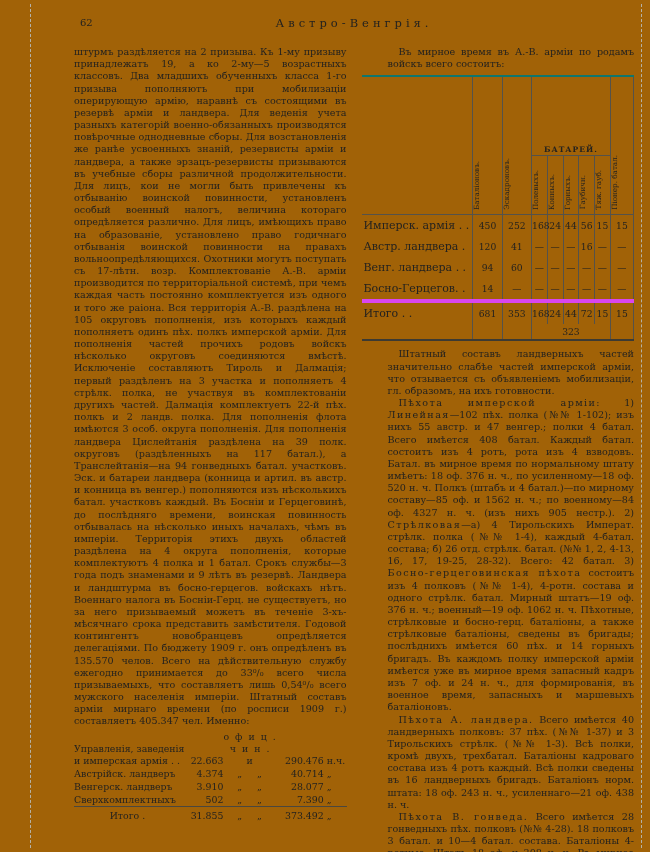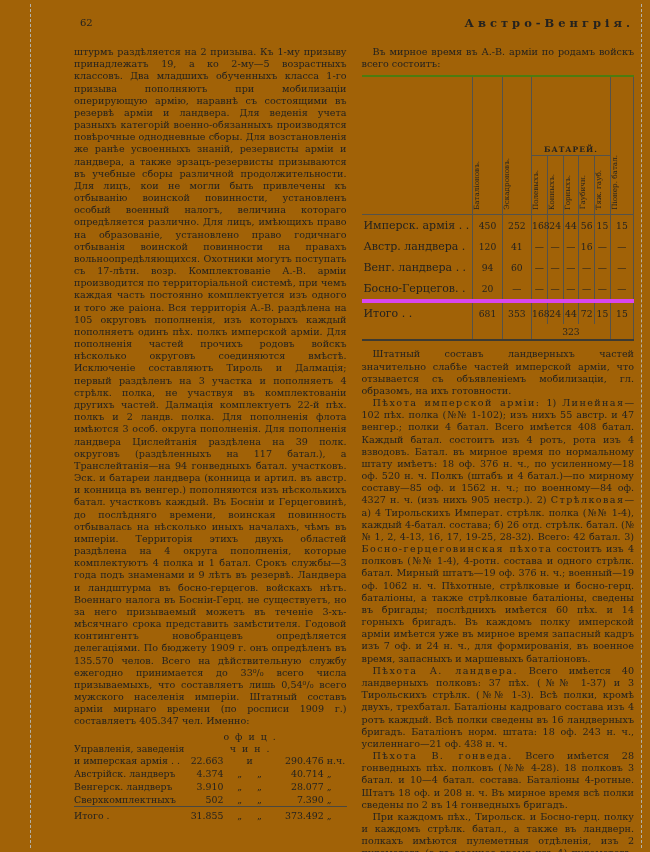--- a/index.html
+++ b/index.html
@@ -3,43 +3,43 @@
 <meta charset="utf-8">
 <style>
   html,body{margin:0;padding:0;background:#d8d6d0;}
   .page{position:relative;width:650px;height:852px;background:#a16207;overflow:hidden;
         font-family:"DejaVu Serif","Liberation Serif",serif;color:#24221f;}
   .edge-l{position:absolute;left:30px;top:4px;bottom:4px;border-left:1px dashed #b4b1a8;}
   .edge-r{position:absolute;left:641px;top:4px;bottom:4px;border-left:1px dashed #b4b1a8;}
   .content{position:absolute;left:74px;top:14px;right:16px;}
   .header{position:relative;height:24px;}
   .pagenum{position:absolute;left:6px;top:3px;font-size:10px;}
-  .title{text-align:right;font-weight:bold;font-size:11.5px;letter-spacing:4px;padding-top:2px;}
+  .title{text-align:center;font-weight:normal;font-size:11.5px;letter-spacing:4px;padding-top:2px;}
   .cols{display:flex;gap:15px;margin-top:8px;}
   .col{flex:1;min-width:0;font-size:9.6px;line-height:1.27;text-align:justify;}
   .para{margin:0;}
-  .ind{text-indent:11px;}
+  .ind{text-indent:11px;margin-left:26px;}
   .sp{letter-spacing:1.4px;}
 
   
   .staff{width:100%;border-collapse:collapse;font-size:9.4px;margin-top:3px;}
   .staff td{padding:0.5px 0;vertical-align:bottom;}
   .staff td.lbl{width:45%;text-align:left;}
   .staff td.num{width:17%;text-align:right;}
   .staff td.ditto{width:12%;text-align:center;letter-spacing:6px;}
   .staff td.tail{width:9%;text-align:left;padding-left:3px;}
   .staff tr.total td{border-top:1px solid #4a473f;padding-top:2.5px;}
-  .staff tr.total td.lbl{text-align:left;padding-right:4px;}
+  .staff tr.total td.lbl{text-align:center;padding-right:4px;}
 
   
   .army{width:100%;border-collapse:collapse;table-layout:fixed;font-size:9.2px;margin:5px 0 7px;}
   .army th,.army td{border-left:1px solid #55524a;border-right:1px solid #55524a;
                     border-top:none;border-bottom:none;padding:0;}
   .army .first{border-left:none;}
-  .army thead th{border-top:2px solid #4d7c0f;vertical-align:bottom;font-weight:normal;}
+  .army thead th{border-top:2px solid #0f766e;vertical-align:bottom;font-weight:normal;}
   .army thead tr.subhead th{border-top:1px solid #55524a;}
   .army thead th.bgroup{font-size:7.6px;font-weight:bold;letter-spacing:1px;text-align:center;
                         border-bottom:1px solid #55524a;padding:1px 0;}
   .army thead tr.mainhead th{height:76px;}
   .army thead tr.subhead th{height:58px;}
   .vert{display:inline-block;writing-mode:vertical-rl;transform:rotate(180deg);
         font-size:7.2px;line-height:1.05;white-space:nowrap;margin:2px 0;}
   .army tbody td{height:21px;vertical-align:middle;}
   .army tbody td.lbl{text-align:left;padding-left:2px;font-size:11px;}
   .army tbody td.num{text-align:center;}
@@ -168,21 +168,21 @@
                 <td class="num">60</td>
                 <td class="num">—</td>
                 <td class="num">—</td>
                 <td class="num">—</td>
                 <td class="num">—</td>
                 <td class="num">—</td>
                 <td class="num">—</td>
               </tr>
               <tr>
                 <td class="lbl first">Босно-Герцегов. .</td>
-                <td class="num">20</td>
+                <td class="num">14</td>
                 <td class="num">—</td>
                 <td class="num">—</td>
                 <td class="num">—</td>
                 <td class="num">—</td>
                 <td class="num">—</td>
                 <td class="num">—</td>
                 <td class="num">—</td>
               </tr>
               <tr class="total">
                 <td class="lbl first">Итого . .</td>

